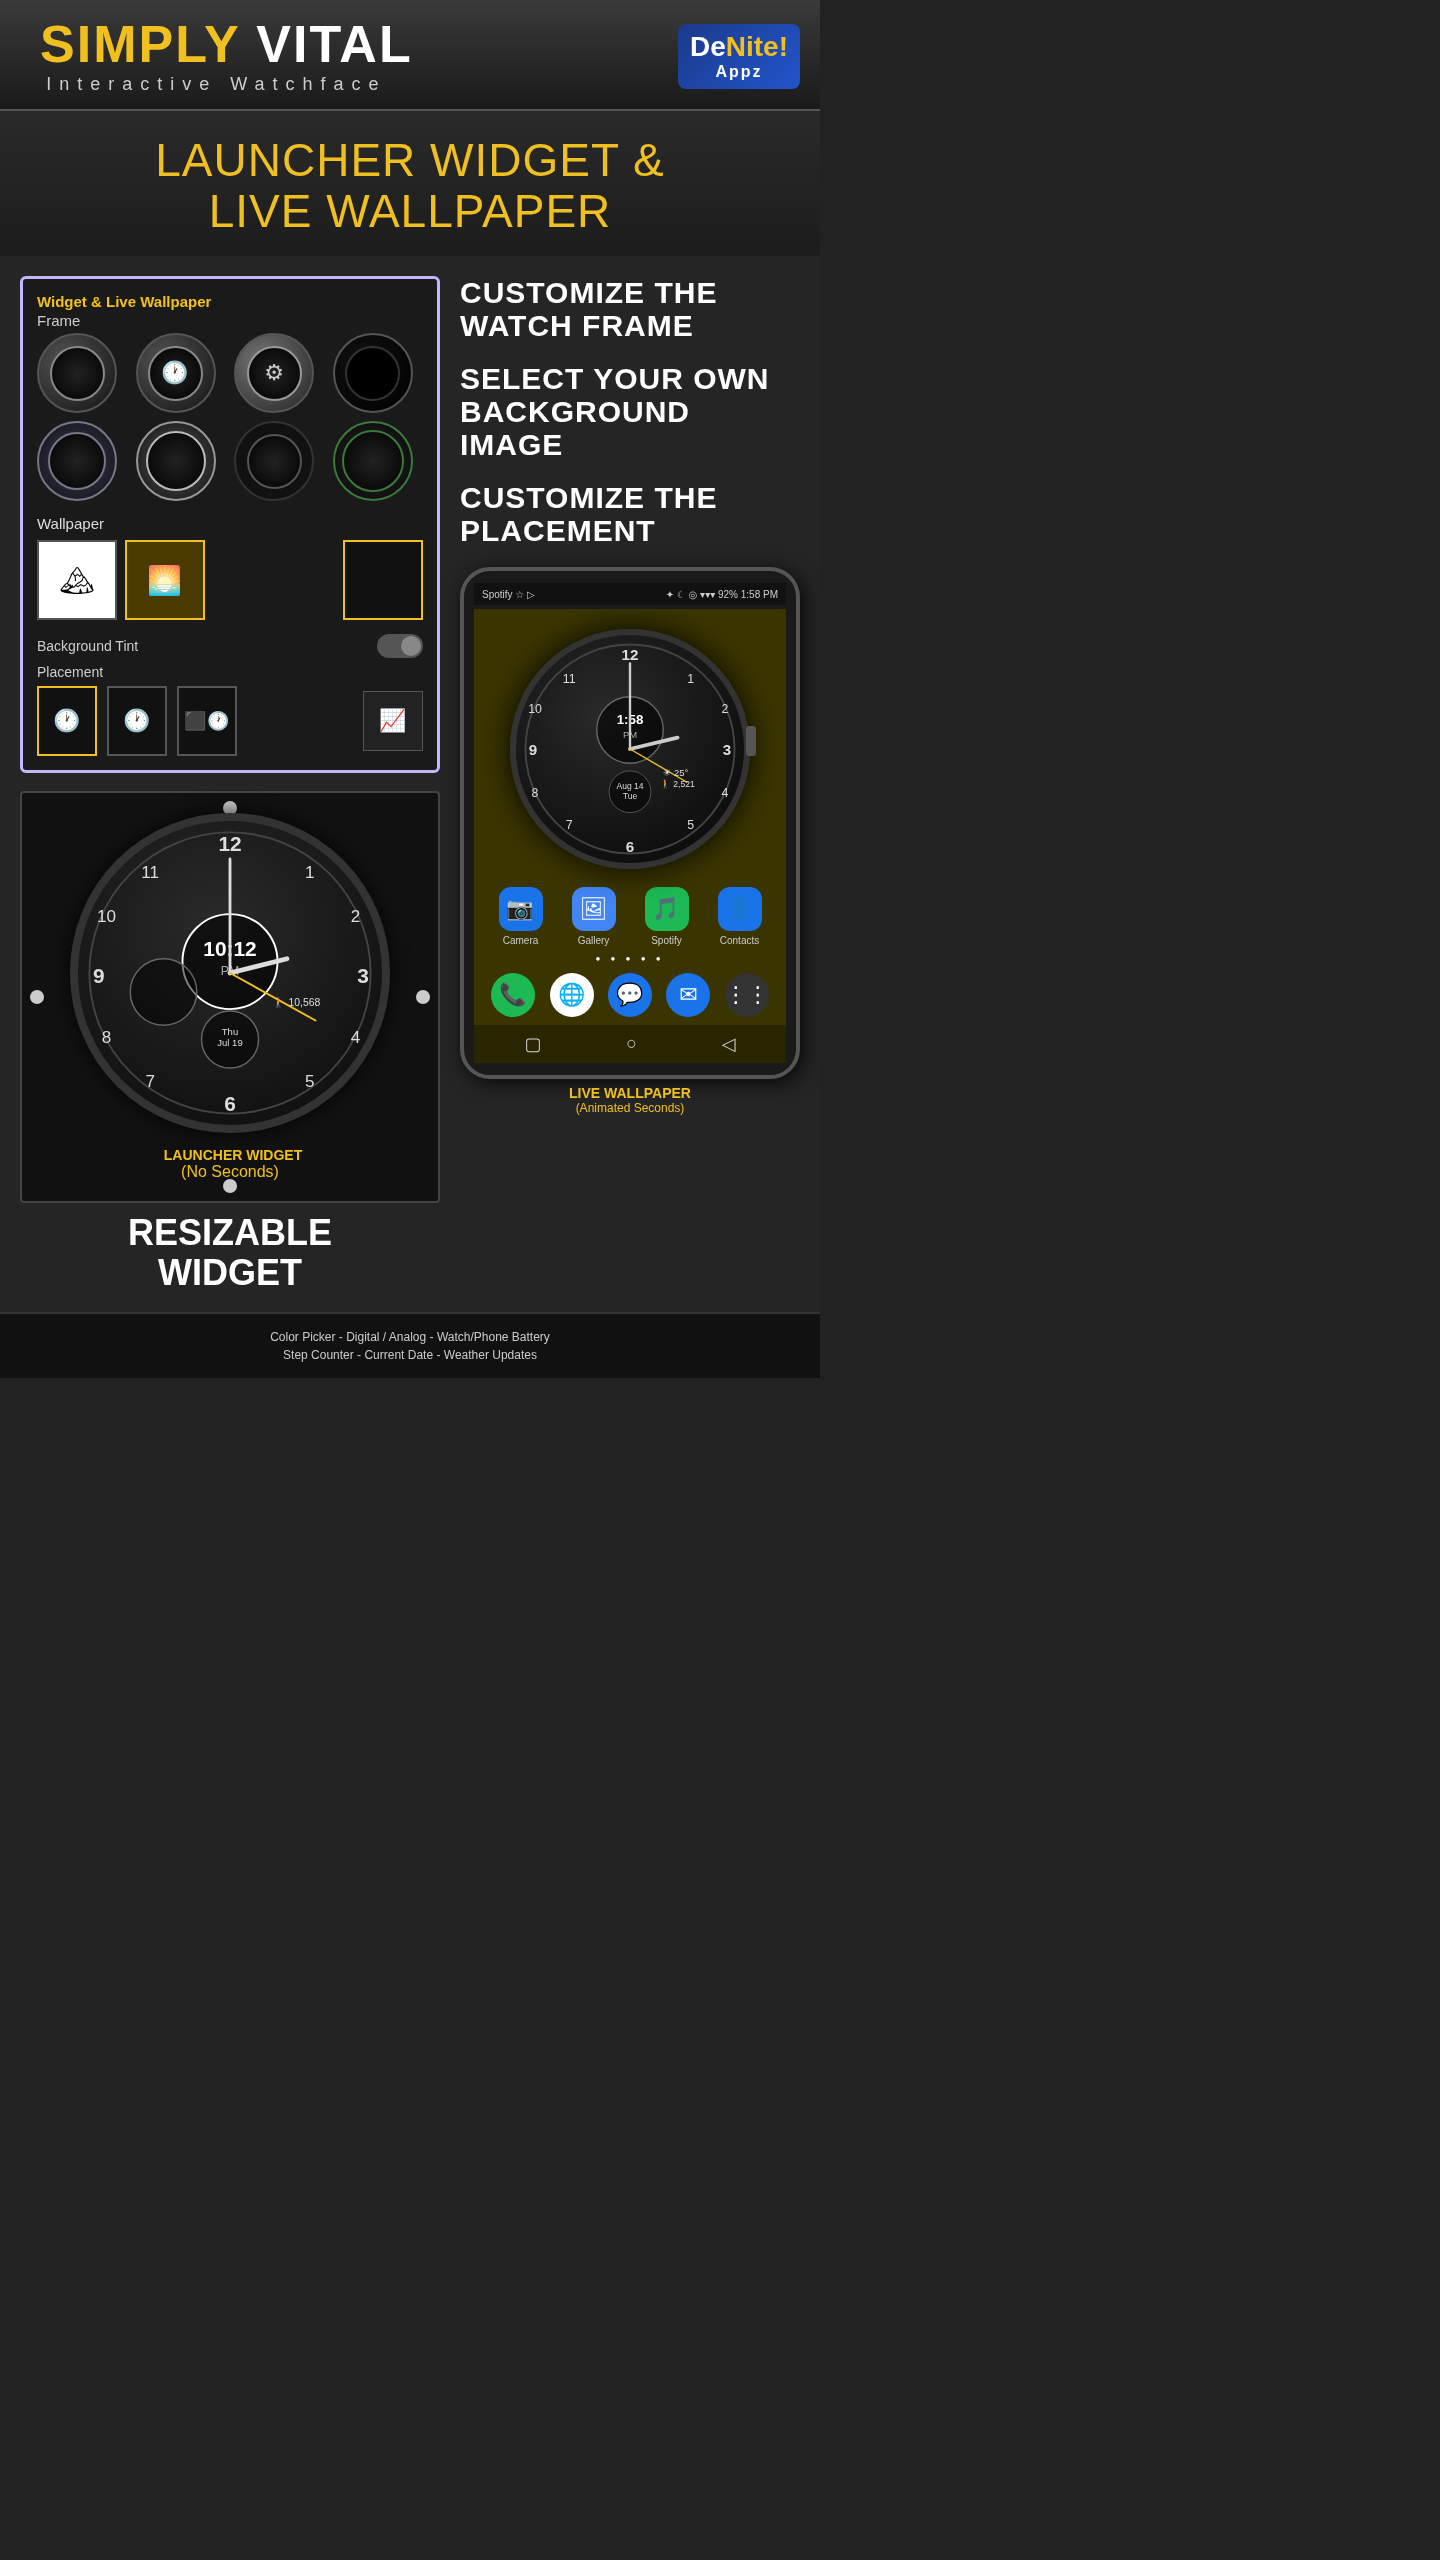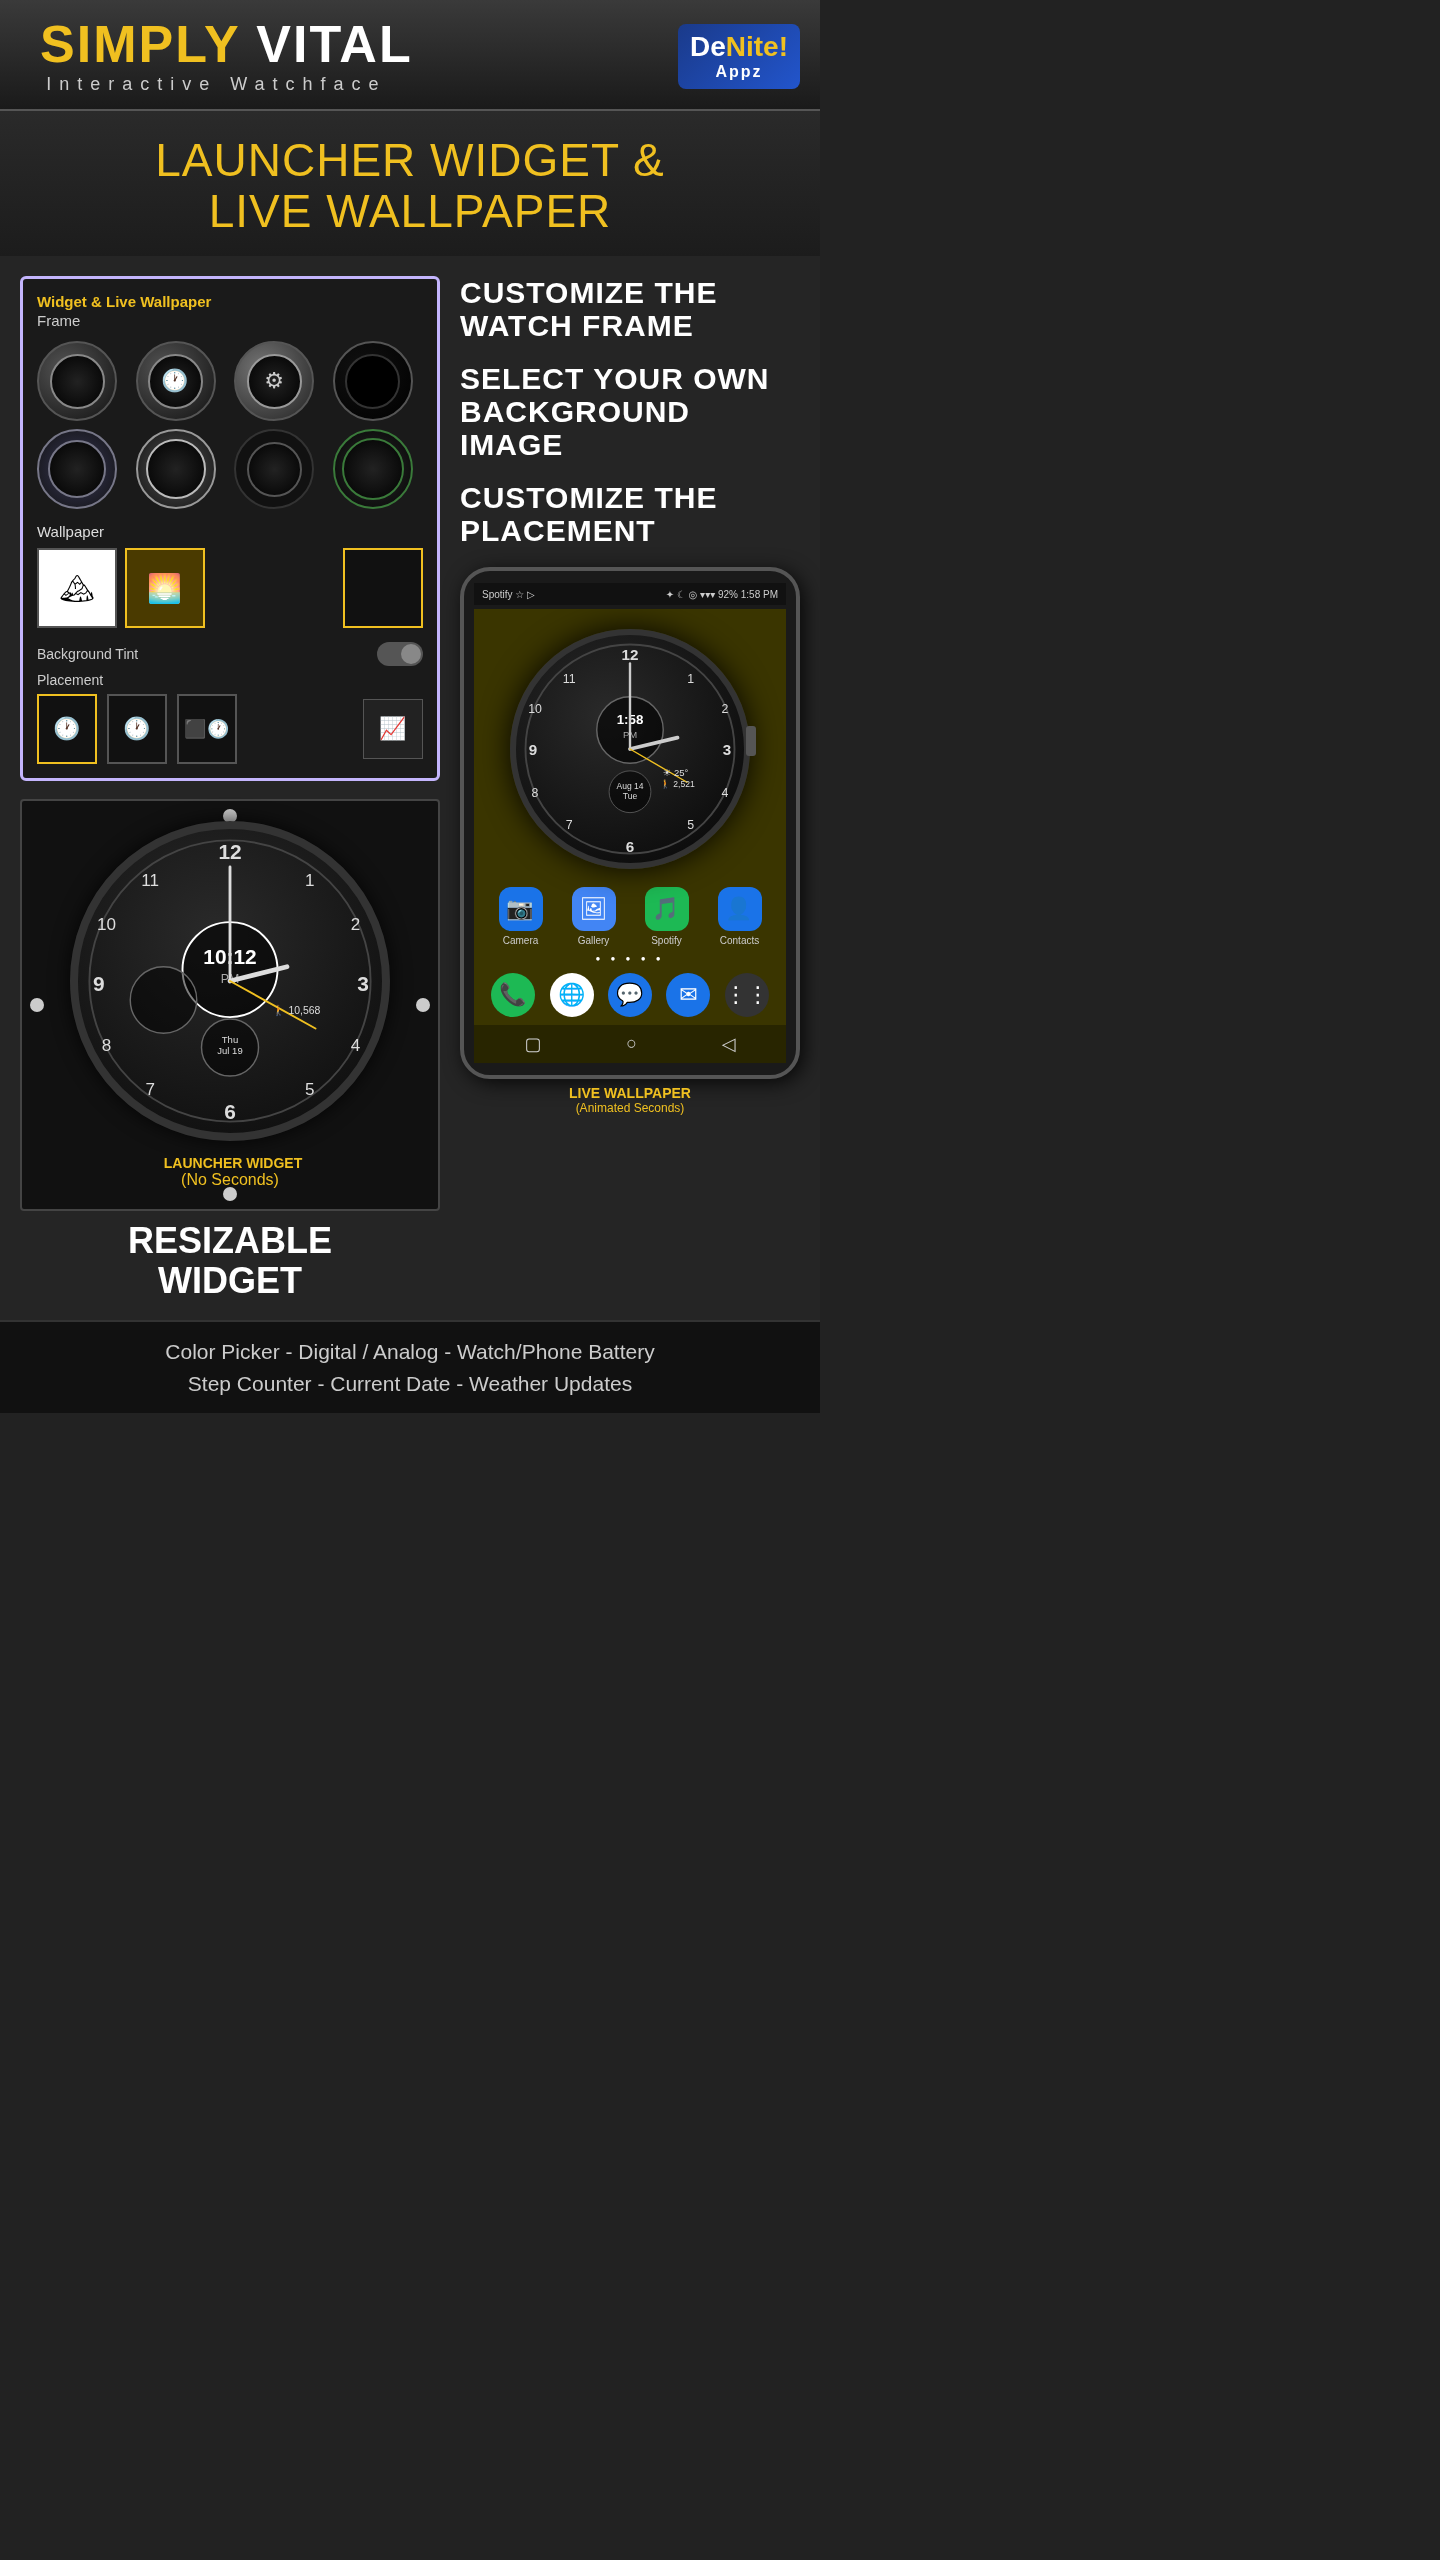--- a/index.html
+++ b/index.html
@@ -87,21 +87,21 @@
     }
     .customize-box-label {
       color: #f0c020;
       font-size: 15px;
       font-weight: bold;
       margin-bottom: 2px;
     }
     .customize-box-sublabel {
       color: #ccc;
       font-size: 15px;
-      margin-bottom: 12px;
+      margin-bottom: 4px;
     }
 
     
     .frame-grid {
       display: grid;
       grid-template-columns: repeat(4, 1fr);
       gap: 8px;
       margin-bottom: 14px;
     }
     .frame-item {
@@ -416,21 +416,21 @@
     }
 
     
     .footer {
       background: #111;
       padding: 14px 20px;
       text-align: center;
       border-top: 2px solid #333;
     }
     .footer-text {
-      font-size: 21px;
+      font-size: 12px;
       color: #ccc;
       line-height: 1.5;
     }
 
     
     .clock-svg {
       position: absolute;
       width: 100%;
       height: 100%;
       top: 0; left: 0;

